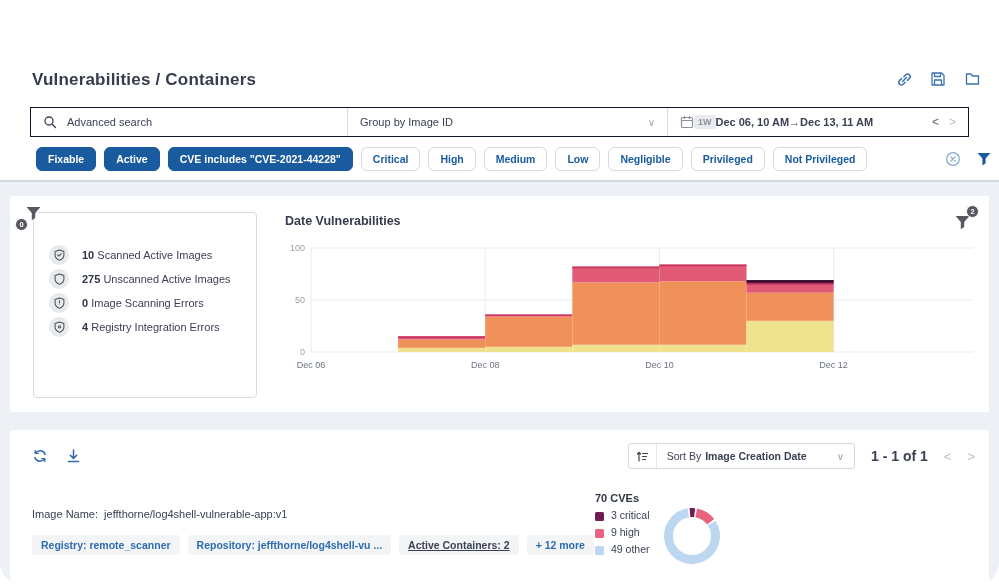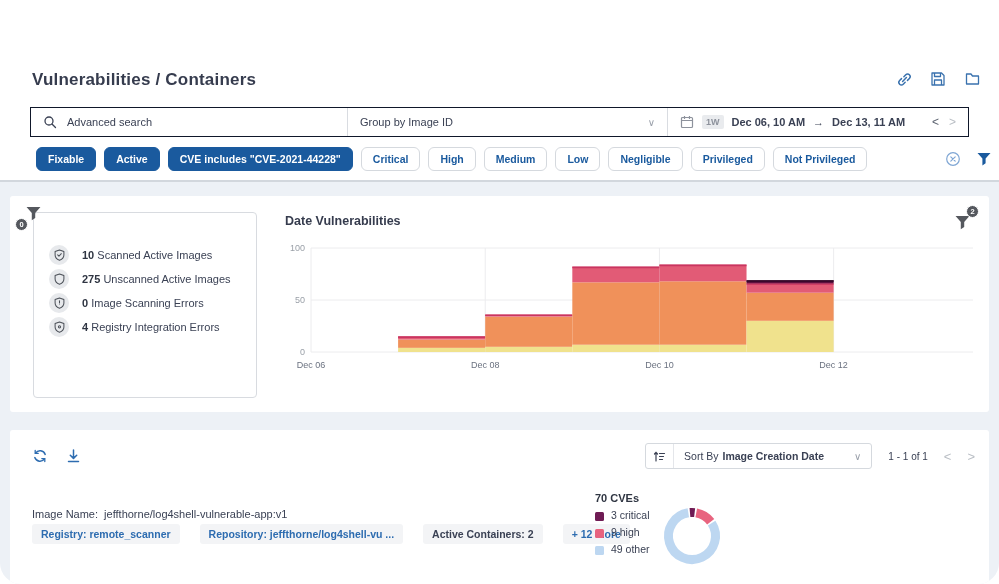--- a/index.html
+++ b/index.html
@@ -11,21 +11,21 @@
   
   .page-title { position:absolute; left:32px; top:70px; font-size:17px; font-weight:700; color:#363c4e; letter-spacing:.2px; }
   .header-icons { position:absolute; right:18px; top:70px; display:flex; gap:16px; align-items:center; }
   .hicon { width:18px; height:18px; display:flex; align-items:center; justify-content:center; cursor:pointer; }
 
   
   .search-row { position:absolute; left:30px; top:107px; width:939px; height:30px; border:1px solid #0f172a; background:#fff; display:flex; align-items:stretch; font-size:11px; }
   .scell { display:flex; align-items:center; padding:0 12px; }
   .scell-adv { width:316px; gap:10px; }
   .scell-group { width:320px; border-left:1px solid #d9dce1; justify-content:space-between; }
-  .scell-date { flex:1; border-left:1px solid #d9dce1; gap:8px; }
+  .scell-date { flex:1; border-left:1px solid #d9dce1; }
   .chev-down { color:#9aa0aa; font-size:10px; }
   .preset-badge { background:#e9ebee; color:#8d929c; font-size:9px; font-weight:700; padding:2px 4px; border-radius:2px; }
   .date-text { font-weight:600; color:#3a4154; }
   .range-arrow { color:#3a4154; }
   .date-nav { margin-left:auto; display:flex; gap:10px; font-size:12px; }
   .nav-prev { color:#5c6370; cursor:pointer; }
   .nav-next { color:#b9bec4; cursor:pointer; }
 
   
   .chips-row { position:absolute; left:30px; top:145px; width:955px; height:27px; display:flex; align-items:center; gap:8px;margin-left:6px; }
@@ -58,32 +58,32 @@
   
   .table-toolbar { position:absolute; left:22px; top:12px; right:14px; height:28px; display:flex; align-items:center; }
   .tool-icons { display:flex; gap:18px; align-items:center; }
   .tool-icon { cursor:pointer; display:flex; }
   .toolbar-right { margin-left:auto; display:flex; align-items:center; }
   .sort-control { display:flex; align-items:center; height:26px; border:1px solid #d5d9de; border-radius:3px; background:#fff; cursor:pointer; }
   .sort-icon-box { width:28px; height:100%; display:flex; align-items:center; justify-content:center; border-right:1px solid #e4e6ea; }
   .sort-label-wrap { display:flex; align-items:center; padding:0 10px; font-size:10.5px; gap:4px; }
   .sort-value { font-weight:700; }
   .sort-chevron { margin-left:26px; color:#9aa0aa; font-size:10px; }
-  .pagination-text { margin-left:16px; font-size:10px; font-weight:400; color:#3a4154; }
+  .pagination-text { margin-left:16px; font-size:14px; font-weight:700; color:#3a4154; }
   .page-nav { display:flex; gap:16px; margin-left:16px; font-size:13px; color:#b9bec4; }
   .page-nav span { cursor:pointer; }
 
   
   .image-info { position:absolute; left:22px; top:78px; }
   .image-name-line { font-size:11px; color:#3a4154; }
   .image-name-line b { font-weight:400; }
-  .tag-row { display:flex; gap:20px; margin-top:4px; }
+  .tag-row { display:flex; gap:8px; margin-top:15px; }
   .tag { background:#f3f4f6; border-radius:3px; padding:4px 9px; font-size:10.5px; font-weight:600; white-space:nowrap; cursor:pointer; }
   .tag-link { color:#2d6cb0; }
-  .tag-plain { color:#3a4154; }
+  .tag-plain { color:#3a4154;text-decoration:underline; }
 
   .cve-block { position:absolute; left:585px; top:62px; }
   .cve-total { font-size:11px; font-weight:700; color:#2f3542; }
   .legend-row { display:flex; align-items:flex-end; gap:7px; margin-top:5px; }
   .legend-swatch { width:9px; height:9px; border-radius:1.5px; flex:0 0 9px; }
   .legend-label { font-size:10.5px; color:#3a4154; }
 
   .donut-wrap { position:absolute; left:650px; top:74px; width:64px; height:64px; }
 
   svg text { font-family:"Liberation Sans",sans-serif; }

